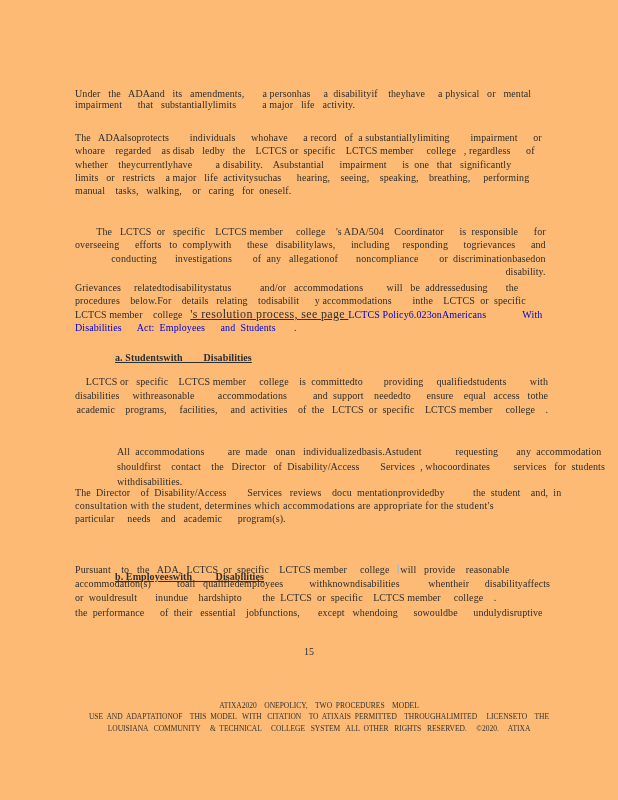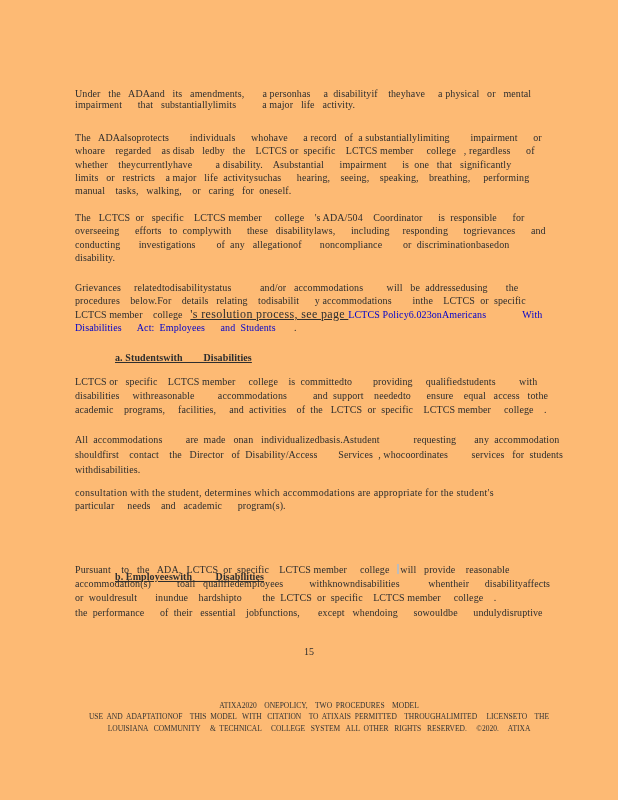--- a/index.html
+++ b/index.html
@@ -73,25 +73,25 @@
   }
   .footer .fline {
     white-space: pre;
     font-size: 7.5px;
     line-height: 11.4px;
     color: #333333;
   }
   
   .pos-p1 { top: 88px; }
   .pos-p2 { top: 131px; }
-  .pos-p3 { top: 211px; }
+  .pos-p3 { top: 225px; text-align: right; }
   .pos-p4 { top: 281px; }
   .pos-ha { top: 351px; }
-  .pos-p5 { top: 375px; }
-  .pos-p6 { top: 432px; }
+  .pos-p5 { top: 375px; text-align: right; }
+  .pos-p6 { top: 444px; margin-left: 42px; }
   .pos-p7 { top: 486px; }
   .pos-hb { top: 538px; margin-top: 32px; }
   .pos-p8 { top: 563px; }
 </style>
 </head>
 <body>
 
 <div class="page">
 
   <div class="para pos-p1 lh11">
@@ -131,20 +131,21 @@
     <div class="line">academic    programs,     facilities,     and  activities    of  the   LCTCS  or  specific    LCTCS member     college    .</div>
   </div>
 
   <div class="para pos-p6 lh15">
     <div class="line">All  accommodations         are  made   onan   individualizedbasis.Astudent             requesting       any  accommodation</div>
     <div class="line">shouldfirst    contact    the   Director   of  Disability/Access        Services  , whocoordinates         services   for  students</div>
     <div class="line">withdisabilities.</div>
   </div>
 
   <div class="para pos-p7 lh13 biglines">
+    <div class="line">The  Director    of  Disability/Access        Services   reviews    docu  mentationprovidedby           the  student    and,  in</div>
     <div class="bigline">consultation with the student, determines which accommodations are appropriate for the student's</div>
     <div class="line">particular     needs    and   academic      program(s).</div>
   </div>
 
   <div class="para pos-hb heading">
     <div class="line">b. Employeeswith         Disabilities</div>
   </div>
 
   <div class="para pos-p8 lh14">
     <div class="line"><span>Pursuant    to   the   ADA,  LCTCS  or  specific    LCTCS member     college   </span><span class="cursor-bar"></span><span>will   provide    reasonable</span></div>

